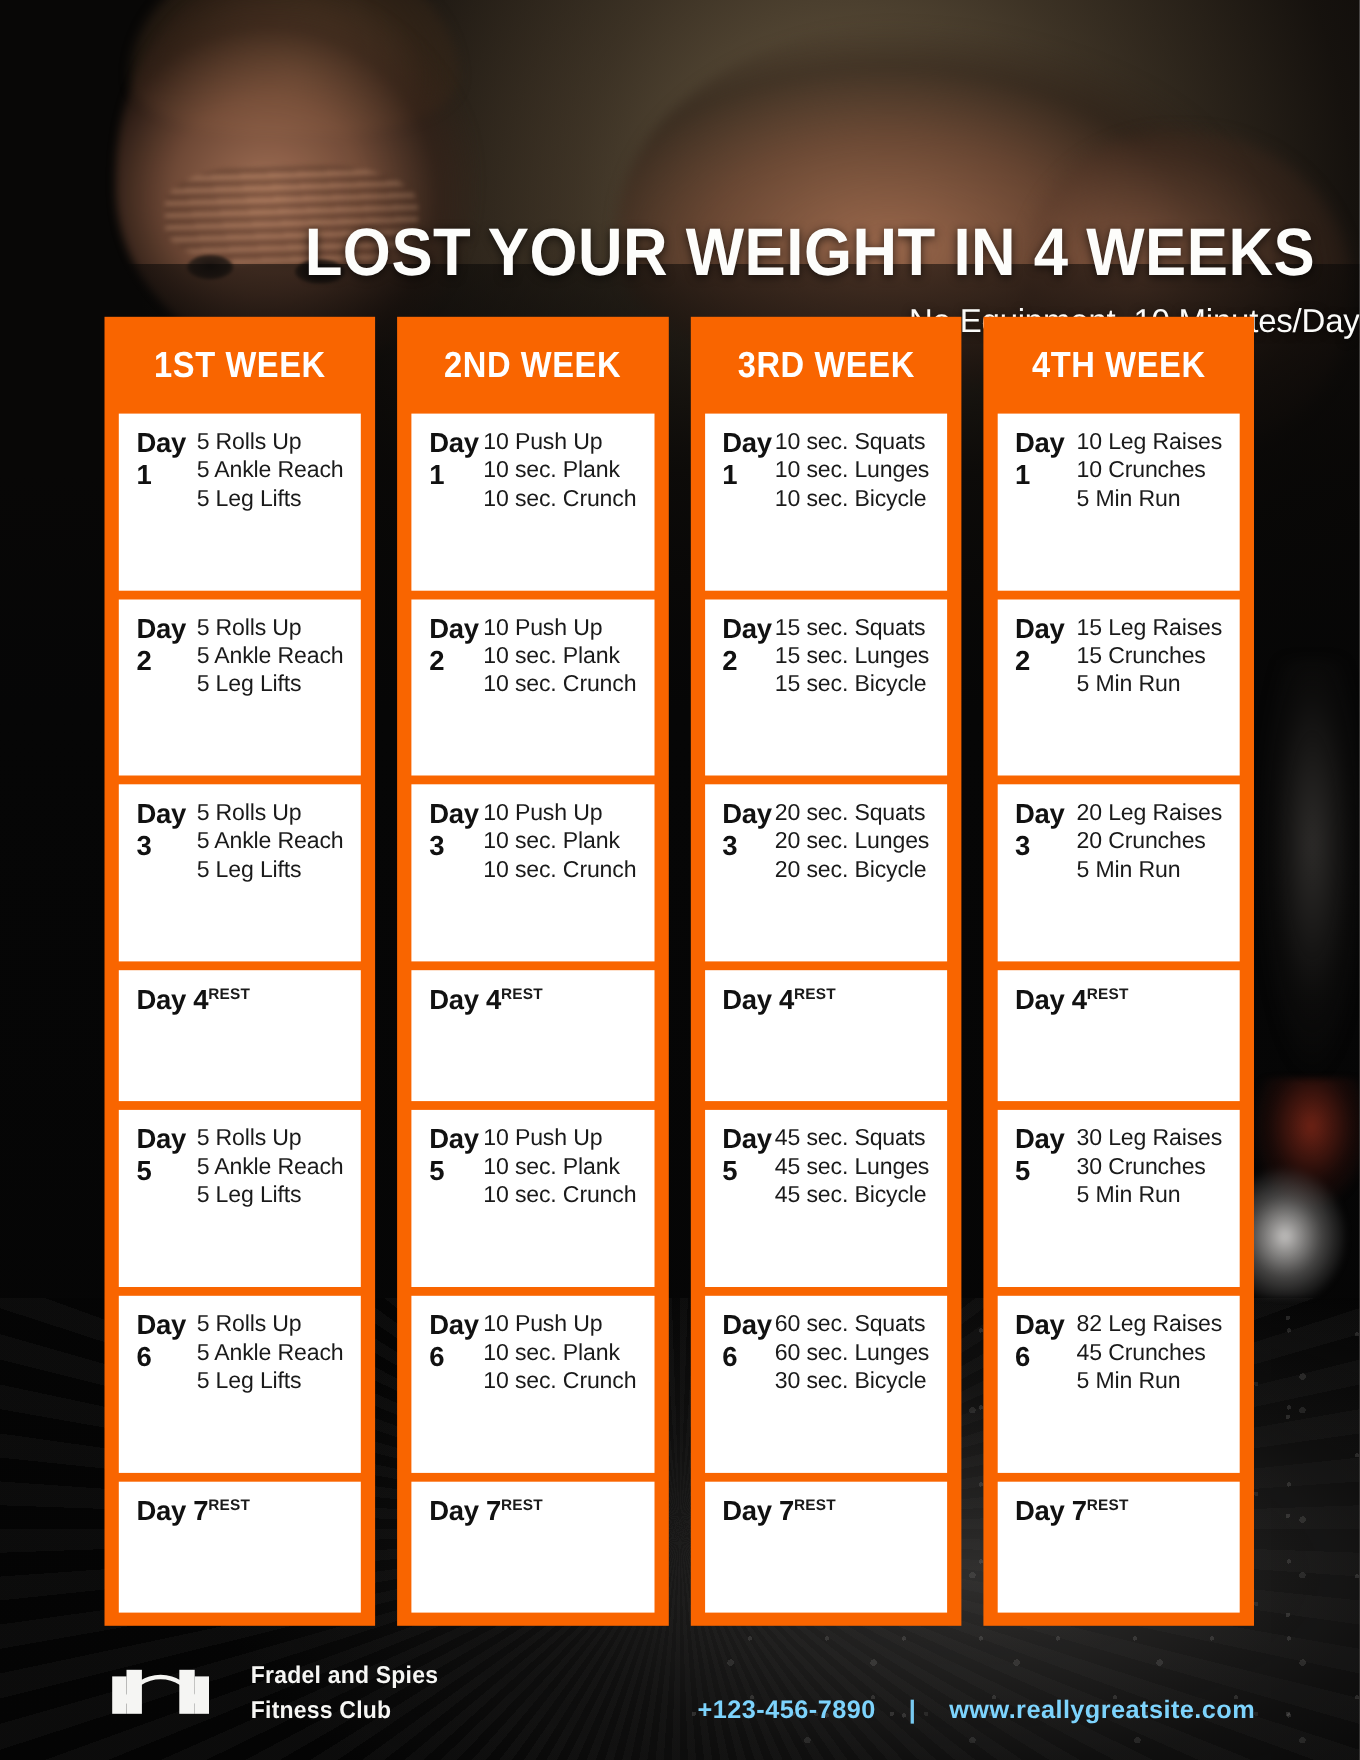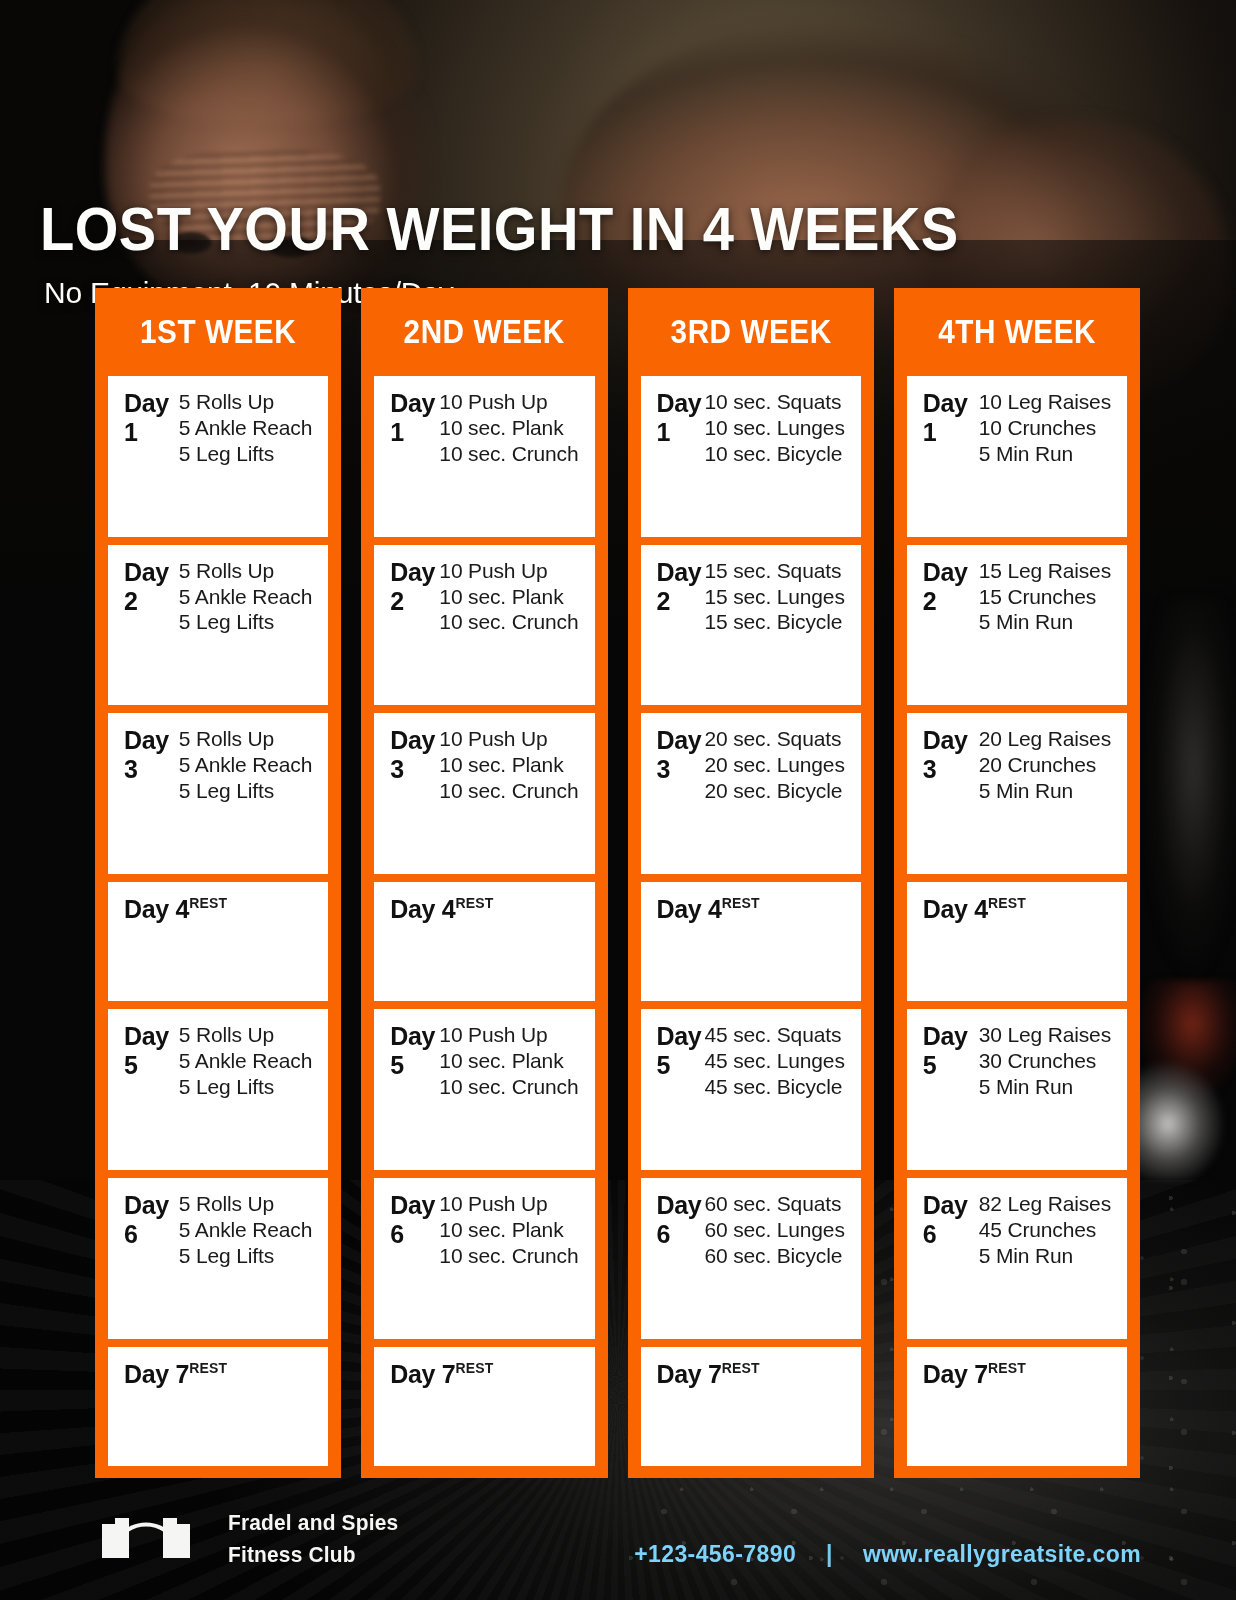--- a/index.html
+++ b/index.html
@@ -111,21 +111,21 @@
   .bg-leg {
     position:absolute; left:1128px; top:600px; width:118px; height:420px;
     background:radial-gradient(ellipse 50% 60% at 55% 40%, rgba(96,92,88,0.45) 0%, rgba(30,28,26,0.3) 55%, rgba(8,8,8,0) 85%);
     filter:blur(6px);
   }
 
   
   #header {
     position:absolute; left:0; top:0; width:1236px; height:344px;
     z-index:5;
-    display:flex; flex-direction:column; align-items:flex-start; justify-content:flex-end;
+    display:flex; flex-direction:column; align-items:flex-end; justify-content:flex-end;
     padding-bottom:34px;
   }
   #poster-title {
     color:#fdfdfb;
     font-family:"Liberation Sans Narrow","Liberation Sans", sans-serif;
     font-weight:bold;
     font-size:61px;
     letter-spacing:0.5px;
     line-height:1;
     text-align:center;
@@ -420,21 +420,21 @@
               <div class="day-line">45 sec. Squats</div>
               <div class="day-line">45 sec. Lunges</div>
               <div class="day-line">45 sec. Bicycle</div>
             </div>
           </div>
           <div class="day-card work">
             <div class="day-title">Day 6</div>
             <div class="day-lines">
               <div class="day-line">60 sec. Squats</div>
               <div class="day-line">60 sec. Lunges</div>
-              <div class="day-line">60 sec. Bicycle</div>
+              <div class="day-line">30 sec. Bicycle</div>
             </div>
           </div>
           <div class="day-card rest">
             <div class="day-title">Day 7</div>
             <div class="day-lines">
               <div class="day-line rest-line">REST</div>
             </div>
           </div>
         </div>
       </div>

